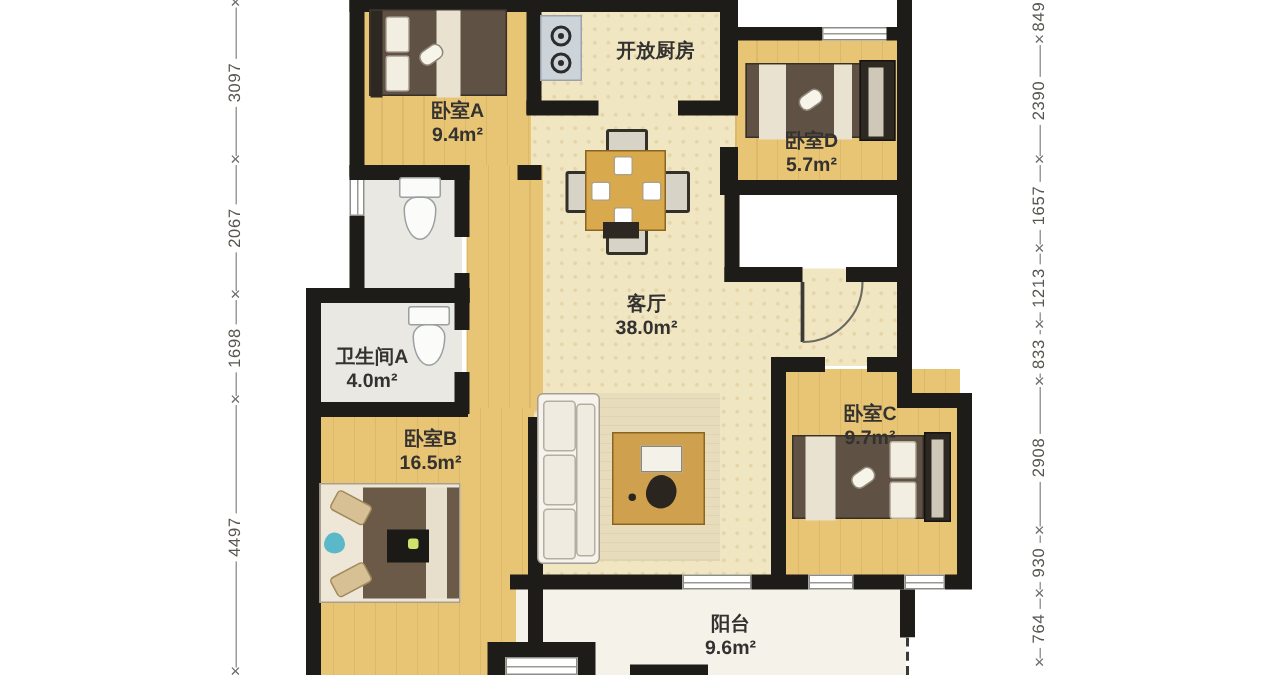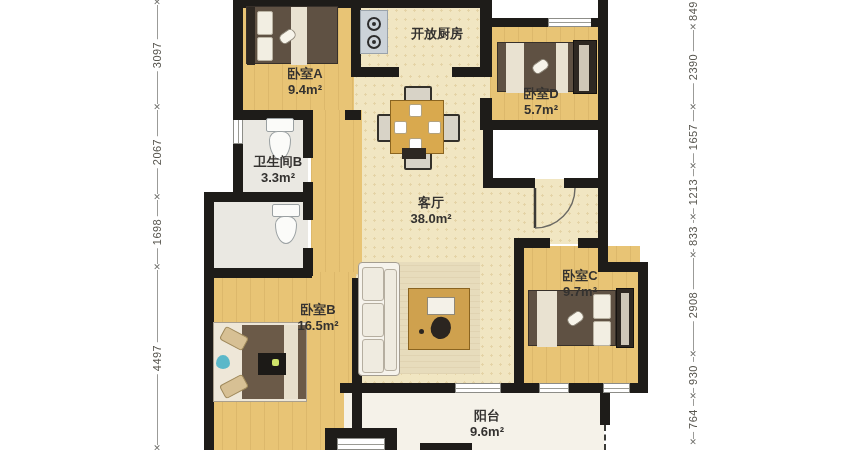--- a/index.html
+++ b/index.html
@@ -223,33 +223,33 @@
     <div>卧室A</div>
     <div class="area">9.4m²</div>
   </div>
   <div class="rlabel" style="left:437px;top:34px;">
     <div>开放厨房</div>
   </div>
   <div class="rlabel" style="left:541px;top:102px;">
     <div>卧室D</div>
     <div class="area">5.7m²</div>
   </div>
-  <div class="rlabel" style="left:278px;top:170px;">
-    <div>卫生间B</div>
-    <div class="area">3.3m²</div>
+  <div class="rlabel" style="left:248px;top:246px;">
+    <div>卫生间A</div>
+    <div class="area">4.0m²</div>
   </div>
   <div class="rlabel" style="left:431px;top:211px;">
     <div>客厅</div>
     <div class="area">38.0m²</div>
   </div>
   <div class="rlabel" style="left:580px;top:284px;">
     <div>卧室C</div>
     <div class="area">9.7m²</div>
   </div>
-  <div class="rlabel" style="left:287px;top:318px;margin-left:31px;">
+  <div class="rlabel" style="left:287px;top:301px;">
     <div>卧室B</div>
     <div class="area">16.5m²</div>
   </div>
   <div class="rlabel" style="left:487px;top:424px;">
     <div>阳台</div>
     <div class="area">9.6m²</div>
   </div>
 
   <div class="dimseg" style="left:150px;top:2px;height:105px;">
     <span class="tick top"></span>

